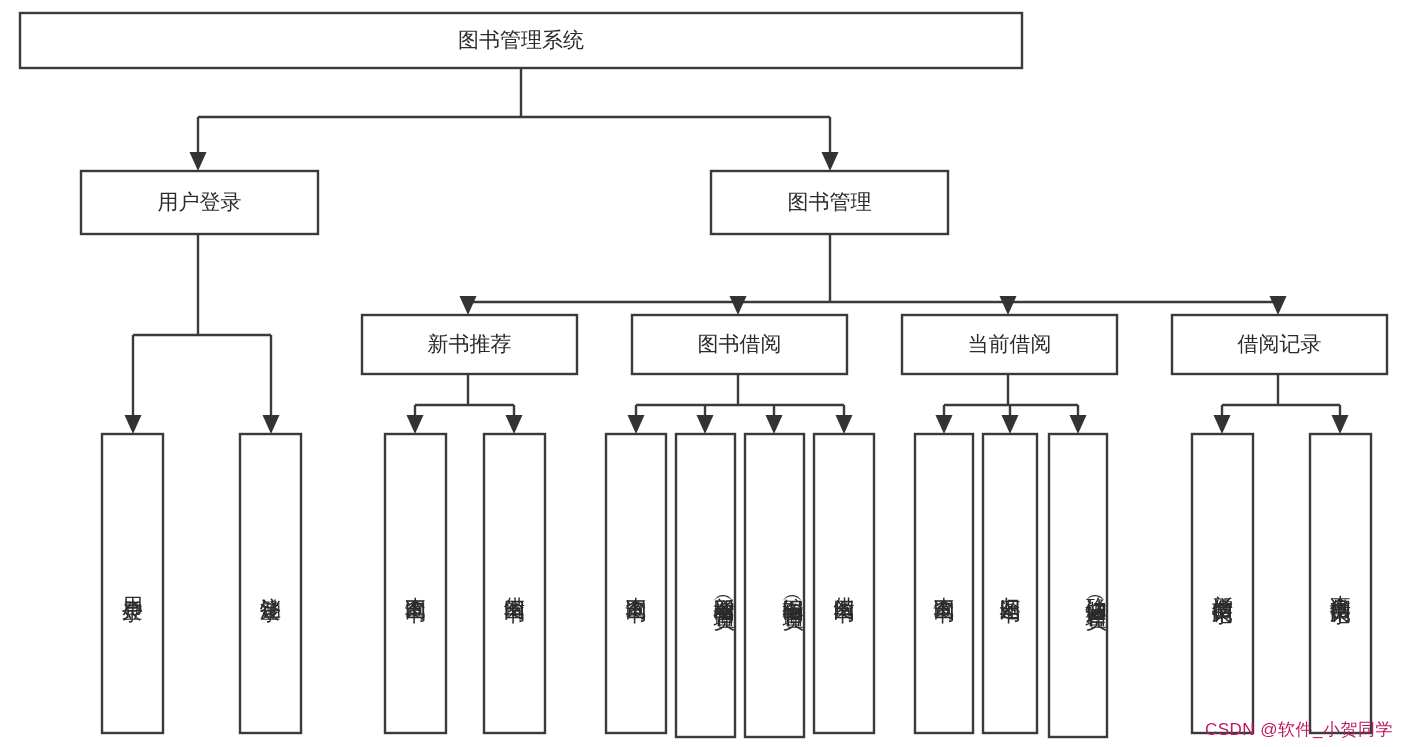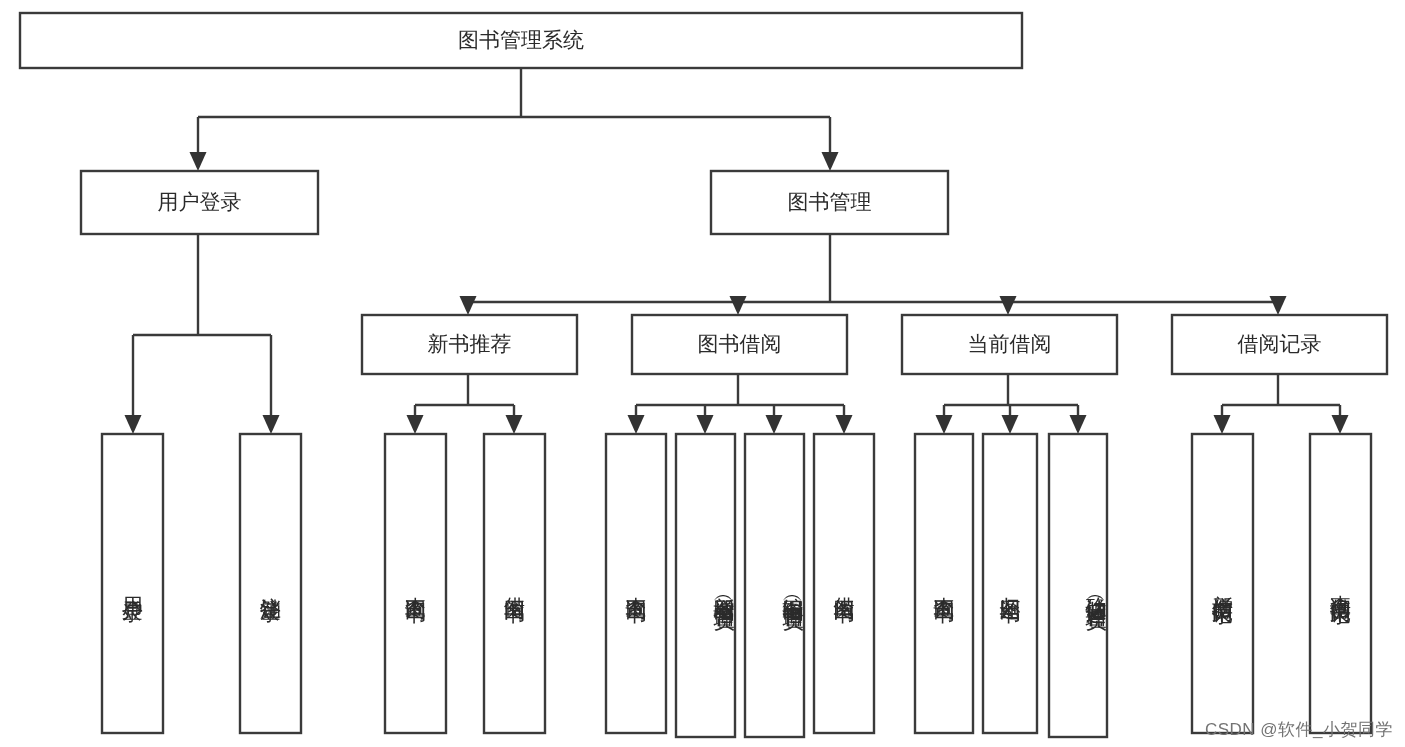--- a/index.html
+++ b/index.html
@@ -61,21 +61,21 @@
     white-space: nowrap;
     text-align: center;
     pointer-events: none;
   }
   .watermark {
     position: absolute;
     right: 12px;
     bottom: 6px;
     font-family: "Liberation Sans", "DejaVu Sans", sans-serif;
     font-size: 17px;
-    color: #737373;
+    color: #be185d;
     letter-spacing: 0.5px;
     white-space: nowrap;
   }
 </style>
 </head>
 <body>
 
 <div id="diagram-root">
   <svg id="flowchart" viewBox="0 0 1405 747">
     <g id="connector-layer">

